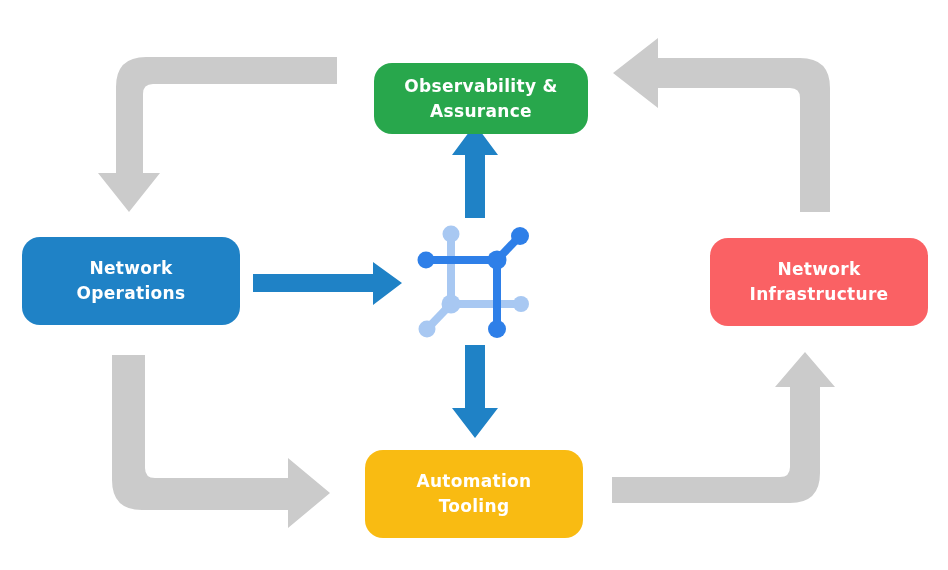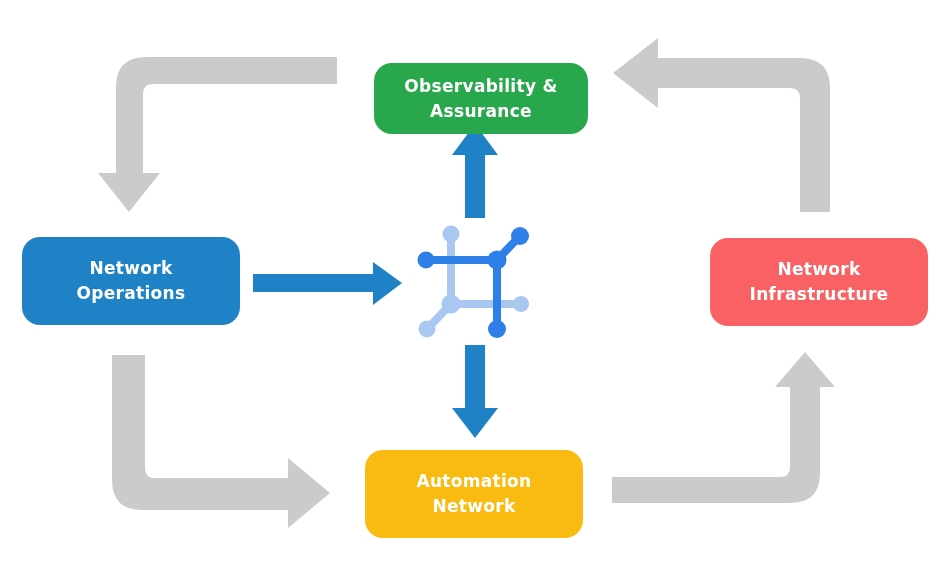--- a/index.html
+++ b/index.html
@@ -92,16 +92,16 @@
 Operations</span>
   </div>
 
   <div class="node node-infrastructure" style="background: rgb(250, 97, 100);">
     <span class="node-label">Network
 Infrastructure</span>
   </div>
 
   <div class="node node-automation" style="background: rgb(249, 187, 18);">
     <span class="node-label">Automation
-Network</span>
+Tooling</span>
   </div>
 
 </div>
 
 </body></html>

